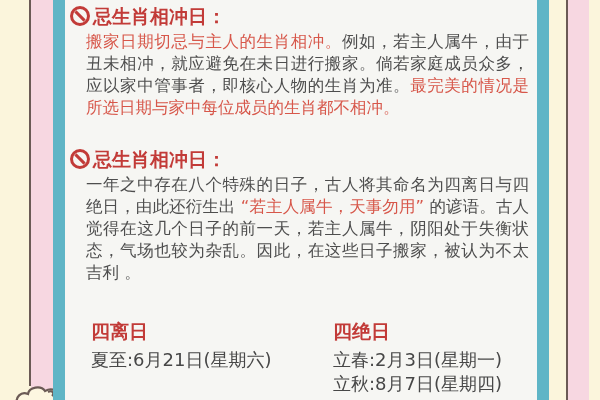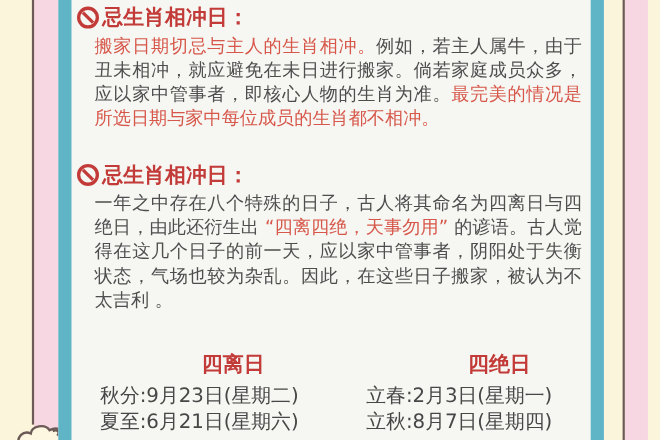--- a/index.html
+++ b/index.html
@@ -29,21 +29,21 @@
   .no-icon{width:20px;height:20px;box-sizing:border-box;border:3px solid #C23B38;
     border-radius:50%;position:relative;flex:0 0 auto;}
   .no-icon .bar{position:absolute;left:50%;top:50%;width:3px;height:13px;
     background:#C23B38;transform:translate(-50%,-50%) rotate(-45deg);}
   .para{margin:3px 0 0 0;font-size:16.5px;line-height:22px;color:#4E4E4E;
     text-align:justify;}
   .hl{color:#D7574A;margin-top:25px;}
   .section-2{margin-top:28px;}
   .date-area{display:flex;margin-top:35px;padding-left:5px;}
   .date-col{width:242px;flex:0 0 auto;}
-  .tbl-title{color:#C23B38;font-weight:bold;font-size:19px;line-height:24px;text-align:center;}
+  .tbl-title{color:#C23B38;font-weight:bold;font-size:19px;line-height:24px;}
   .rows{margin-top:5px;font-size:18px;line-height:23.5px;color:#474747;}
 </style>
 </head>
 <body>
 
 <div class="stripe pink-left"></div>
 <div class="stripe pink-right"></div>
 <div class="string string-left"></div>
 <div class="string string-right"></div>
 <div class="charm">
@@ -65,28 +65,27 @@
     <p class="para"><span class="hl">搬家日期切忌与主人的生肖相冲。</span><span>例如，若主人属牛，由于丑未相冲，就应避免在未日进行搬家。倘若家庭成员众多，应以家中管事者，即核心人物的生肖为准。</span><span class="hl">最完美的情况是所选日期与家中每位成员的生肖都不相冲。</span></p>
   </div>
 
   <div class="section section-2">
     <div class="heading">
       <span class="no-icon">
           <span class="bar"></span>
         </span>
       <span>忌生肖相冲日：</span>
     </div>
-    <p class="para"><span>一年之中存在八个特殊的日子，古人将其命名为四离日与四绝日，由此还衍生出 </span><span class="hl">“四离四绝，天事勿用”</span><span> 的谚语。古人觉得在这几个日子的前一天，应以家中管事者，阴阳处于失衡状态，气场也较为杂乱。因此，在这些日子搬家，被认为不太吉利 。</span></p>
+    <p class="para"><span>一年之中存在八个特殊的日子，古人将其命名为四离日与四绝日，由此还衍生出 </span><span class="hl">“若主人属牛，天事勿用”</span><span> 的谚语。古人觉得在这几个日子的前一天，若主人属牛，阴阳处于失衡状态，气场也较为杂乱。因此，在这些日子搬家，被认为不太吉利 。</span></p>
   </div>
 
   <div class="date-area">
     <div class="date-col">
       <div class="tbl-title">四离日</div>
       <div class="rows">
-        <div>秋分:9月23日(星期二)</div>
         <div>夏至:6月21日(星期六)</div>
 
       </div>
     </div>
     <div class="date-col">
       <div class="tbl-title">四绝日</div>
       <div class="rows">
         <div>立春:2月3日(星期一)</div>
         <div>立秋:8月7日(星期四)</div>
 

